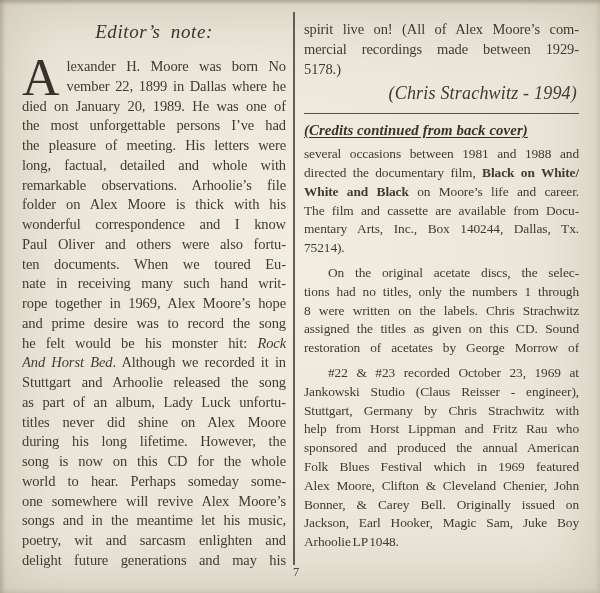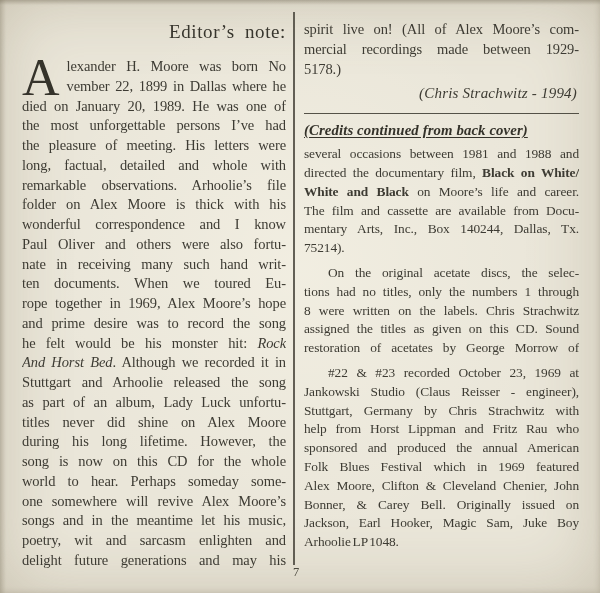--- a/index.html
+++ b/index.html
@@ -23,21 +23,22 @@
       linear-gradient(90deg, rgba(95,88,70,0.18) 0px, rgba(95,88,70,0.0) 6px),
       var(--c-paper);
     box-shadow:inset 0 0 70px rgba(130,115,85,0.30), inset 0 0 6px rgba(90,80,60,0.25);
     overflow:hidden;
   }
   .col{position:absolute;overflow:hidden;}
   .col-left{left:22px;top:20px;width:264px;height:556px;}
   .col-right{left:304px;top:20px;width:275px;height:568px;}
 
   .heading{
-    text-align:right;
+    font-style:italic;
+    text-align:center;
     font-size:19px;
     line-height:24px;
     letter-spacing:0.6px;
     word-spacing:5px;
     margin-bottom:13px;
     color:#38362e;
   }
 
   .para{--lh:19.75px;font-size:14.5px;}
   .credits-body{--lh:18.8px;font-size:13.4px;}
@@ -61,21 +62,21 @@
     font-size:52px;
     line-height:39px;
     height:39px;
     padding:1px 7px 0 0;
     color:#35332b;
   }
 
   .attribution{
     font-style:italic;
     text-align:right;
-    font-size:15px;
+    font-size:18px;
     line-height:20px;
     margin-top:4px;
     padding-right:2px;
     letter-spacing:0.2px;
   }
   .rule{
     border:none;
     border-top:1.4px solid rgba(58,55,46,0.85);
     margin-top:10px;
   }
@@ -120,22 +121,22 @@
     <div class="tline"><span>lexander H. Moore was born No</span></div>
         <div class="tline"><span>vember 22, 1899 in Dallas where he</span></div>
         <div class="tline"><span>died on January 20, 1989. He was one of</span></div>
         <div class="tline"><span>the most unforgettable persons I’ve had</span></div>
         <div class="tline"><span>the pleasure of meeting. His letters were</span></div>
         <div class="tline"><span>long, factual, detailed and whole with</span></div>
         <div class="tline"><span>remarkable observations. Arhoolie’s file</span></div>
         <div class="tline"><span>folder on Alex Moore is thick with his</span></div>
         <div class="tline"><span>wonderful correspondence and I know</span></div>
         <div class="tline"><span>Paul Oliver and others were also fortu-</span></div>
+        <div class="tline"><span>ten documents. When we toured Eu-</span></div>
         <div class="tline"><span>nate in receiving many such hand writ-</span></div>
-        <div class="tline"><span>ten documents. When we toured Eu-</span></div>
         <div class="tline"><span>rope together in 1969, Alex Moore’s hope</span></div>
         <div class="tline"><span>and prime desire was to record the song</span></div>
         <div class="tline"><span>he felt would be his monster hit: </span><span class="it">Rock</span></div>
         <div class="tline"><span class="it">And Horst Bed</span><span>. Although we recorded it in</span></div>
         <div class="tline"><span>Stuttgart and Arhoolie released the song</span></div>
         <div class="tline"><span>as part of an album, Lady Luck unfortu-</span></div>
         <div class="tline"><span>titles never did shine on Alex Moore</span></div>
         <div class="tline"><span>during his long lifetime. However, the</span></div>
         <div class="tline"><span>song is now on this CD for the whole</span></div>
         <div class="tline"><span>world to hear. Perhaps someday some-</span></div>

